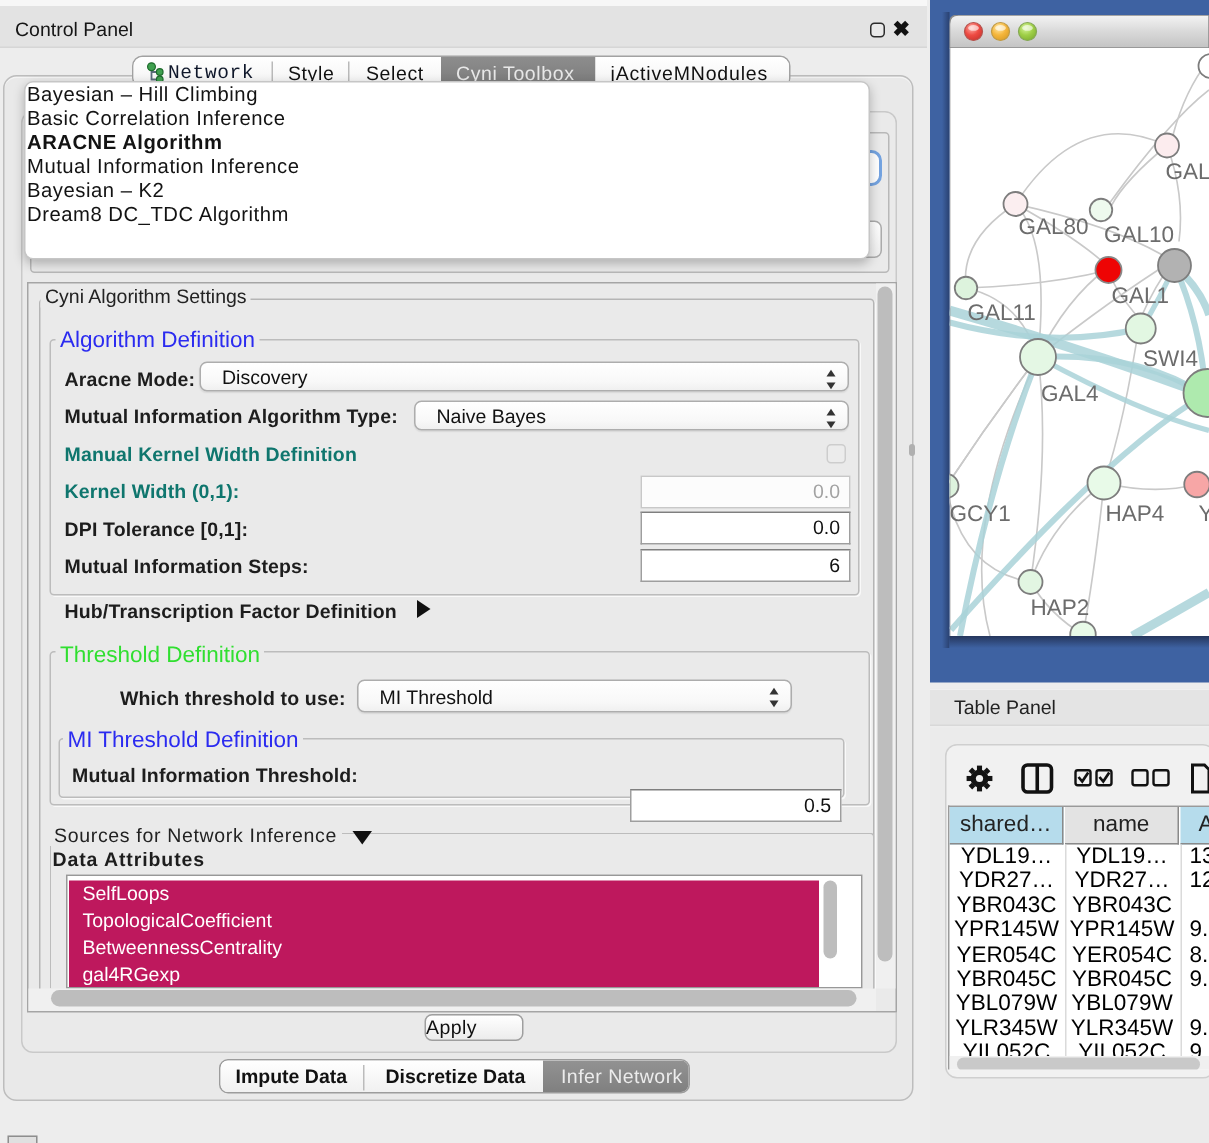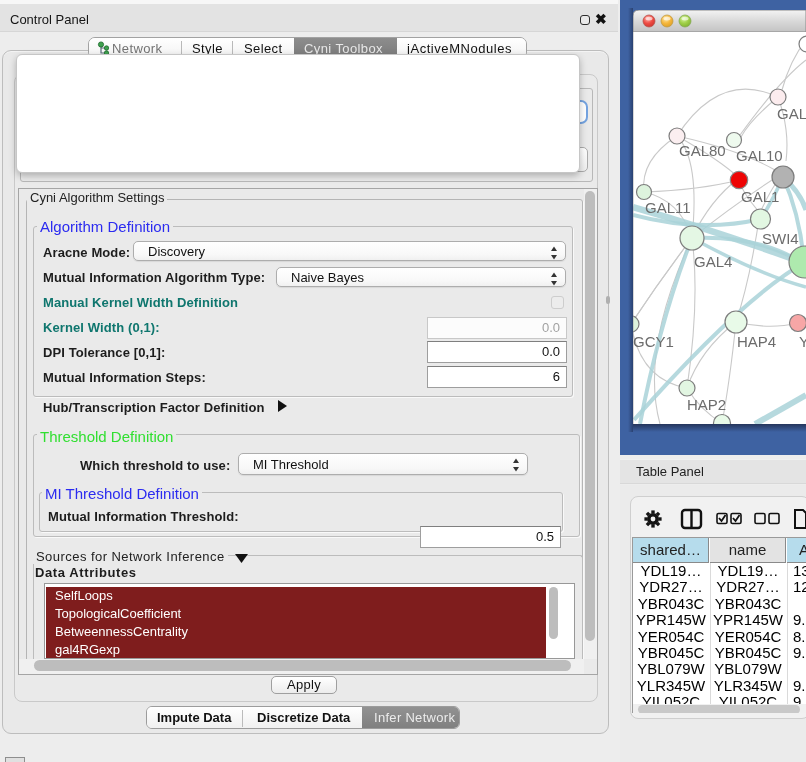--- a/index.html
+++ b/index.html
@@ -43,21 +43,21 @@
 <div class="abs" style="left:88px;top:37px;width:439px;height:22px;background:#ffffff;border:1px solid #a2a2a2;border-radius:7px;overflow:hidden;font-size:13px;">
   <div class="abs" style="left:0;top:0;width:205px;height:22px;background:linear-gradient(#ffffff,#f1f1f1);"></div>
   <div class="abs" style="left:205px;top:0;width:103px;height:22px;background:linear-gradient(#8d8d8d,#787878);"></div>
   <div class="abs" style="left:308px;top:0;width:131px;height:22px;background:linear-gradient(#ffffff,#f1f1f1);"></div>
   <svg class="abs" style="left:8px;top:3px;" width="14" height="16" viewBox="0 0 14 16">
     <path d="M4 5 L4 12 L8 12 M4 7 L8 7" stroke="#5a6a7a" stroke-width="1.2" fill="none"></path>
     <circle cx="4" cy="3.5" r="2.6" fill="#3fa04f" stroke="#1c6b2c" stroke-width="0.8"></circle>
     <circle cx="9.5" cy="7" r="2.2" fill="#3fa04f" stroke="#1c6b2c" stroke-width="0.8"></circle>
     <circle cx="9.5" cy="12" r="2.2" fill="#3fa04f" stroke="#1c6b2c" stroke-width="0.8"></circle>
   </svg>
-  <div class="abs" style="left:23px;top:3px;color:#737373;letter-spacing:0.4px;">Network</div>
+  <div class="abs" style="left:23px;top:3px;color:#0f172a;letter-spacing:0.4px;font-family:Liberation Mono, monospace;">Network</div>
   <div class="abs" style="left:92px;top:3px;height:16px;width:1px;background:#b9b9b9;"></div>
   <div class="abs" style="left:103px;top:3px;color:#111;letter-spacing:0.4px;">Style</div>
   <div class="abs" style="left:143px;top:3px;height:16px;width:1px;background:#b9b9b9;"></div>
   <div class="abs" style="left:155px;top:3px;color:#111;letter-spacing:0.4px;">Select</div>
   <div class="abs" style="left:215px;top:3px;color:#e8e8e8;letter-spacing:0.4px;">Cyni Toolbox</div>
   <div class="abs" style="left:318px;top:3px;color:#111;letter-spacing:0.55px;">jActiveMNodules</div>
 </div>
 
 <div class="abs" style="left:18px;top:188px;width:580px;height:487px;border:1px solid #a5a5a5;background:#eaeaea;"></div>
 
@@ -120,45 +120,53 @@
 <div class="field" style="left:420px;top:526px;width:141px;height:22px;line-height:20px;">0.5</div>
 
 <div class="abs" style="left:33px;top:555px;width:550px;height:104px;border:1px solid #bcbcbc;border-bottom:none;border-radius:3px 3px 0 0;"></div>
 <div class="gtitle" style="left:33px;top:549px;color:#222;letter-spacing:0.45px;">Sources for Network Inference</div>
 <svg class="abs" style="left:234px;top:553px;" width="15" height="11" viewBox="0 0 15 11">
     <path d="M1 1 L14 1 L7.5 10 Z" fill="#111"></path>
   </svg>
 <div class="abs lbl" style="left:35px;top:564.5px;letter-spacing:0.6px;">Data Attributes</div>
 
 <div class="abs" style="left:44px;top:583px;width:531px;height:76px;background:#ffffff;border:1px solid #989898;overflow:hidden;">
-  <div class="abs" style="left:1px;top:3px;width:500px;height:73px;background:#7f1d1d;color:#fff;font-size:13px;line-height:18px;padding-left:9px;">
+  <div class="abs" style="left:1px;top:3px;width:500px;height:73px;background:#be185d;color:#fff;font-size:13px;line-height:18px;padding-left:9px;">
     SelfLoops<br>TopologicalCoefficient<br>BetweennessCentrality<br>gal4RGexp
   </div>
   <div class="abs" style="left:504px;top:3px;width:9px;height:52px;background:#bdbdbd;border-radius:5px;"></div>
 </div>
 
 <div class="abs" style="left:584px;top:189px;width:13px;height:470px;background:#f0f0f0;"></div>
 <div class="abs" style="left:585px;top:191px;width:10px;height:450px;background:#bdbdbd;border-radius:5px;"></div>
 <div class="abs" style="left:19px;top:659px;width:565px;height:15px;background:#f0f0f0;"></div>
 <div class="abs" style="left:34px;top:660px;width:537px;height:11px;background:#bdbdbd;border-radius:6px;"></div>
 
-<div class="abs" style="left:271px;top:676px;width:66px;height:18px;background:linear-gradient(#ffffff,#ececec);border:1px solid #9f9f9f;border-radius:5px;text-align:center;font-size:13px;color:#111;line-height:16px;letter-spacing:0.3px;">Apply</div>
+<div class="abs" style="left:283px;top:676px;width:66px;height:18px;background:linear-gradient(#ffffff,#ececec);border:1px solid #9f9f9f;border-radius:5px;font-size:13px;color:#111;line-height:16px;letter-spacing:0.3px;">Apply</div>
 
 <div class="abs" style="left:146px;top:706px;width:314px;height:23px;background:#fff;border:1px solid #9c9c9c;border-radius:6px;overflow:hidden;font-size:13px;padding-left:24px;">
   <div class="abs" style="left:0;top:0;width:215px;height:23px;background:linear-gradient(#ffffff,#efefef);"></div>
   <div class="abs" style="left:215px;top:0;width:99px;height:23px;background:linear-gradient(#929292,#7e7e7e);"></div>
   <div class="abs" style="left:10px;top:3px;color:#111;font-weight:bold;">Impute Data</div>
   <div class="abs" style="left:95px;top:3px;width:1px;height:17px;background:#bbb;"></div>
   <div class="abs" style="left:110px;top:3px;color:#111;font-weight:bold;">Discretize Data</div>
   <div class="abs" style="left:227px;top:3px;color:#ececec;letter-spacing:0.3px;">Infer Network</div>
 </div>
 
 <div class="abs" style="left:5px;top:757px;width:20px;height:14px;background:#e0e0e0;border:1.5px solid #8e8e8e;"></div>
 
 <div class="abs" style="left:16px;top:54px;width:564px;height:119px;background:#ffffff;border:1px solid #c6c6c6;border-radius:6px;box-shadow:0 3px 7px rgba(0,0,0,0.25);font-size:13.5px;color:#131313;">
+  <div style="padding-left:1px;line-height:16px;letter-spacing:0.35px;">
+    Bayesian – Hill Climbing<br>
+    Basic Correlation Inference<br>
+    <span class="b">ARACNE Algorithm</span><br>
+    Mutual Information Inference<br>
+    Bayesian – K2<br>
+    Dream8 DC_TDC Algorithm
+  </div>
 </div>
 
 <div class="abs" style="left:620px;top:0;width:186px;height:455px;background:#3e62a2;"></div>
 <div class="abs" style="left:628px;top:8px;width:5px;height:424px;background:linear-gradient(to right, rgba(25,38,72,0), rgba(25,38,72,0.55));"></div>
 <div class="abs" style="left:606px;top:296px;width:4px;height:8px;background:#b0b0b0;border-radius:2px;"></div>
 <svg class="abs" style="left:633px;top:10px;" width="173" height="414" viewBox="0 0 173 414">
 
   <defs>
     <linearGradient id="tb" x1="0" y1="0" x2="0" y2="1">
       <stop offset="0" stop-color="#f4f4f4"></stop>

